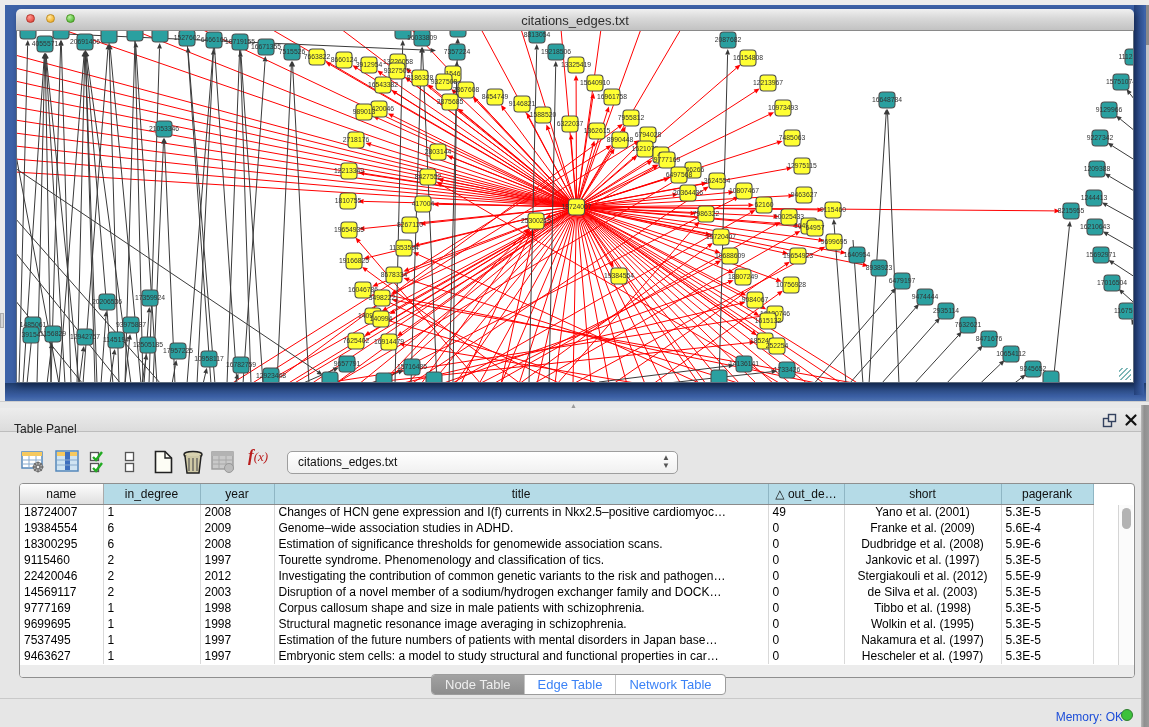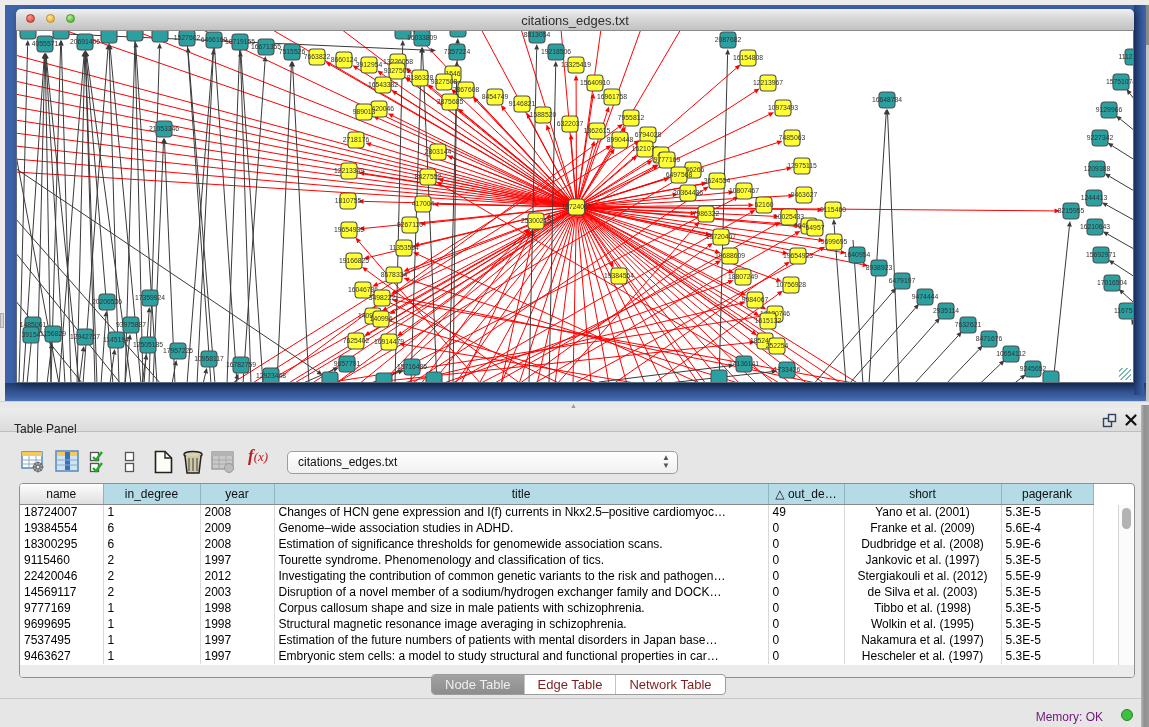--- a/index.html
+++ b/index.html
@@ -59,23 +59,23 @@
 td.c2,td.c3 { }
 td.c6 { text-align:center; }
 #vscroll { position:absolute; right:1px; top:21px; width:15px; height:160px; background:#fbfbfb;
   border-left:1px solid #d5d5d5; }
 #vscroll .thumb { position:absolute; left:3px; top:3px; width:9px; height:21px; background:#b3b3b3; border-radius:5px;}
 #tabs { position:absolute; left:431px; top:266px; height:21px; display:flex;
   border:1px solid #9c9c9c; border-radius:4px; overflow:hidden; background:#fff;
   font-size:13px; }
 #tabs div { padding:2px 13px 0 13px; height:100%; }
 #tabs .sel { background:linear-gradient(#a2a2a2,#8d8d8d); color:#efefef; }
-#tabs .us { color:#7f1d1d; border-left:1px solid #c4c4c4; }
+#tabs .us { color:#3b82f6; border-left:1px solid #c4c4c4; }
 #statusline { position:absolute; left:0px; top:290px; width:1141px; height:1px; background:#c9c9c9;}
-#memory { position:absolute; right:38px; top:302px; font-size:12px; color:#701a75; }
+#memory { position:absolute; right:18px; top:302px; font-size:12px; color:#1d4ed8; }
 #memdot { position:absolute; right:8px; top:301px; width:12px; height:12px; border-radius:50%;
   background:#3cc23c; border:1px solid #2e7d2e; }
 </style></head>
 <body>
 <div id="app">
   <div id="desktop"></div>
   <div style="position:absolute; left:5px; top:383px; width:1141px; height:18px; background:linear-gradient(#1f3c6a,#3b5fa4 75%,#4e73b1);"></div>
   <div style="position:absolute; left:1134px; top:5px; width:10px; height:390px; background:linear-gradient(90deg,#24417a,#3a5fa4);"></div>
   <div id="rightcol-top"></div>
   <div style="position:absolute; left:0; top:313px; width:4px; height:15px; background:#d6d6d6; border:1px solid #adadad;"></div>

